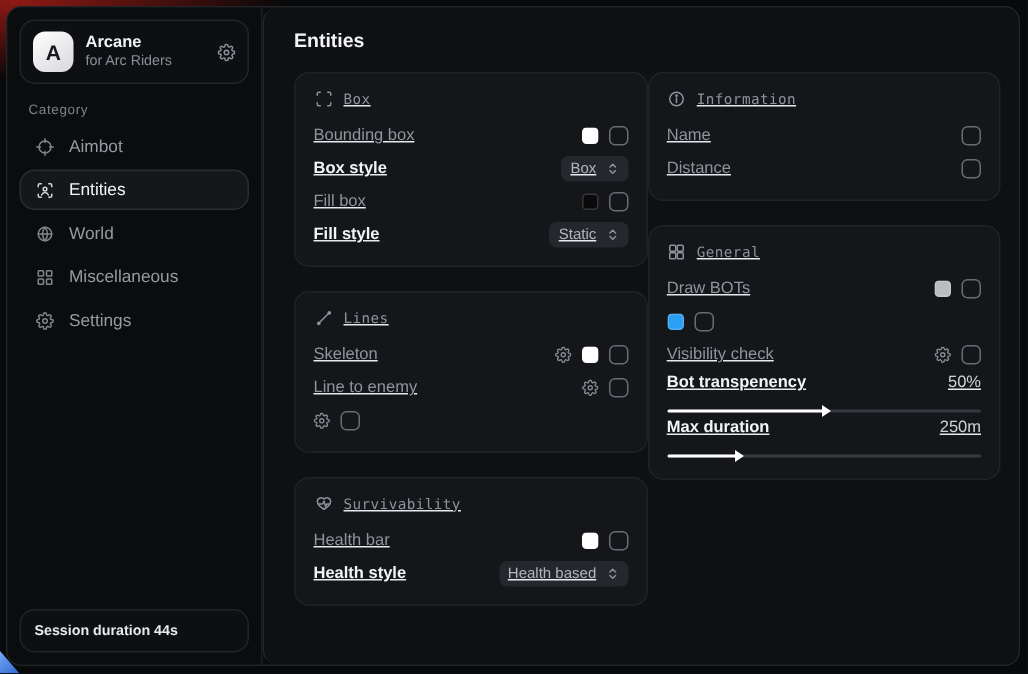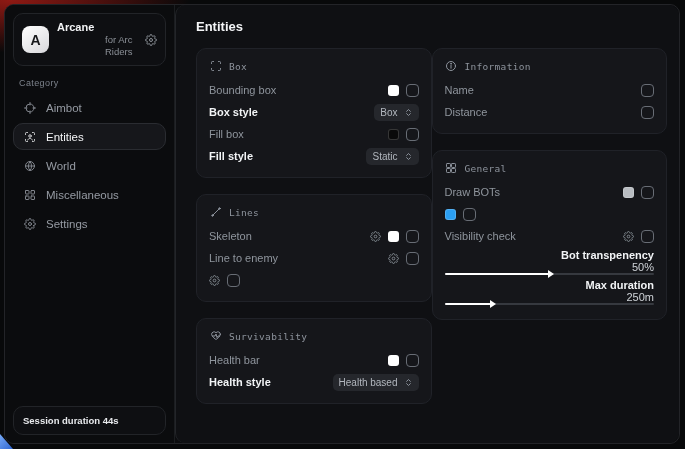--- a/index.html
+++ b/index.html
@@ -46,21 +46,21 @@
   }
   .avatar {
     width:27px; height:27px; border-radius:8px;
     background:linear-gradient(145deg,#ffffff,#d8d8dc);
     color:#17181b; font-weight:bold; font-size:14px;
     display:flex; align-items:center; justify-content:center;
     flex:0 0 27px;
   }
   .brand-text { flex:1; min-width:0; }
   .brand-title { font-size:11px; font-weight:bold; color:#f2f3f5; line-height:13px; }
-  .brand-sub { font-size:9.5px; color:#8b9097; line-height:12px;margin-left:48px; }
+  .brand-sub { font-size:9.5px; color:#8b9097; line-height:12px; }
   .brand-gear { color:#8b9097; display:flex; }
   .category-label {
     font-size:9px; color:#7c828b; letter-spacing:0.4px;
     margin:12px 6px 6px 6px;
   }
   .side-items { display:flex; flex-direction:column; gap:2px; }
   .side-item {
     display:flex; align-items:center; gap:9px;
     height:27px; padding:0 9px; border-radius:10px;
     color:#969ba3; font-size:11.5px;
@@ -81,21 +81,21 @@
   
   .main {
     flex:1; margin:0;
     background:#0f1013;
     border-left:1px solid #232529;
     border-radius:10px;
     padding:14px 12px 12px 20px;
     overflow:hidden;
   }
   .main-title { font-size:13px; font-weight:bold; color:#f4f5f7; margin-bottom:14px; }
-  .columns { display:flex; align-items:flex-start; }
+  .columns { display:flex; align-items:flex-start;text-decoration:underline; }
   .col { display:flex; flex-direction:column; gap:16px; width:239px; }
   .card {
     width:100%;
     background:#15161a;
     border:1px solid #202228;
     border-radius:10px;
     padding:11px 12px 10px 12px;
   }
   .card-head {
     display:flex; align-items:center; gap:7px;
@@ -117,21 +117,21 @@
   }
   .gearbtn { color:#868c94; display:flex; cursor:pointer; }
   .select {
     display:flex; align-items:center; gap:6px;
     background:#25272c; border-radius:5px;
     padding:2px 6px; height:17px; cursor:pointer;
   }
   .select .val { font-size:10px; color:#b2b7be; }
   .select .chev { color:#8d939c; display:flex; }
   .slider-group { margin-top:2px; margin-bottom:4px; }
-  .slider-top { display:flex; align-items:flex-end; height:18px;flex-direction:column; }
+  .slider-top { display:flex; align-items:flex-start; height:18px; }
   .slider-top .lbl { flex:1; font-size:11px; color:#f2f4f6; font-weight:bold; }
   .slider-top .val { font-size:11px; color:#cfd3d8; }
   .track {
     position:relative; height:2px; background:#36393f; border-radius:2px;
     margin-top:6px; margin-bottom:3px; cursor:pointer;
   }
   .fill { position:absolute; left:0; top:0; height:2px; background:#ffffff; border-radius:2px; }
   .thumb {
     position:absolute; top:-3px; width:0; height:0;
     border-top:4px solid transparent; border-bottom:4px solid transparent;

